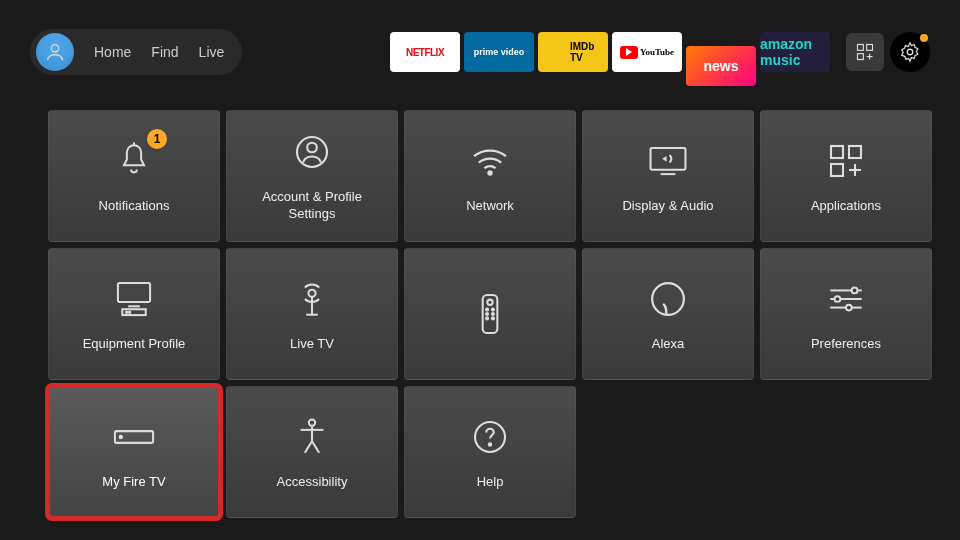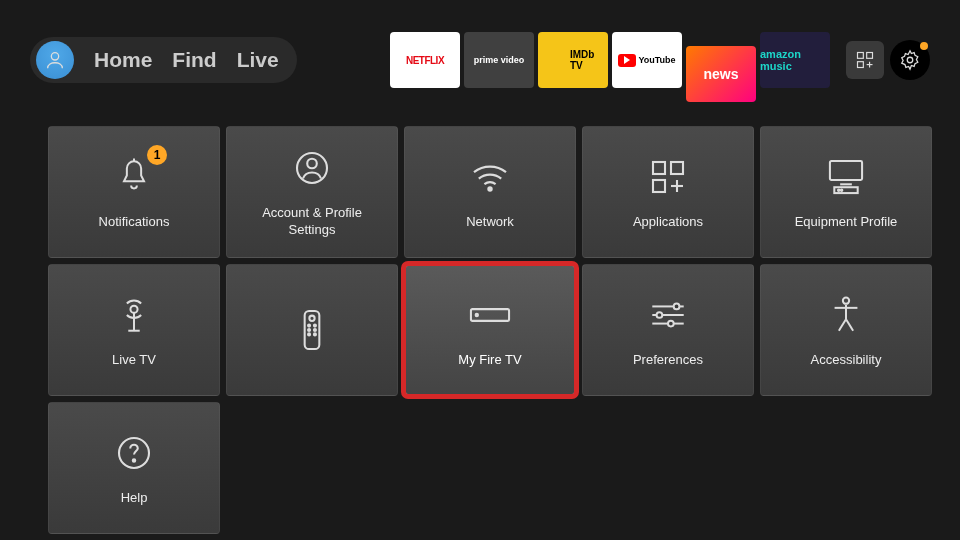--- a/index.html
+++ b/index.html
@@ -24,37 +24,37 @@
       padding: 4px 18px 4px 6px;
       gap: 20px;
     }
     .avatar {
       width: 38px; height: 38px;
       border-radius: 50%;
       background: radial-gradient(circle at 50% 35%, #4fa8e8 0%, #3a8fd4 100%);
       display: flex; align-items: center; justify-content: center;
     }
     .nav-item {
-      color: #ccc; font-size: 21px; font-weight: 700;
+      color: #ccc; font-size: 14px; font-weight: 400;
       cursor: pointer;
     }
     .spacer { flex: 1; }
     .app-chips { display: flex; gap: 4px; align-items: center; }
     .chip {
-      width: 70px; height: 56px; border-radius: 4px;
+      width: 70px; height: 40px; border-radius: 4px;
       display: flex; align-items: center; justify-content: center;
       font-size: 10px; font-weight: 700; color: #fff;
       cursor: pointer;
     }
     .chip.netflix { background: #fff; color: #e50914; font-weight: 900; letter-spacing: -0.5px; }
-    .chip.prime { background: #404040; color: #fff; font-size: 9px; }
+    .chip.prime { background: #0369a1; color: #fff; font-size: 9px; }
     .chip.imdb { background: #f5c518; color: #000; padding-left: 32px; }
-    .chip.youtube { background: #fff; color: #000; gap:2px; }
+    .chip.youtube { background: #fff; color: #000; gap:2px;font-family:Liberation Serif, serif; }
     .chip.news { background: linear-gradient(135deg,#ff7a00,#ff0080); font-size: 14px; margin-top: 28px; }
-    .chip.amusic { background: #221e3c; color: #1dd6c9; font-size: 11px; }
+    .chip.amusic { background: #221e3c; color: #1dd6c9; font-size: 14px; }
     .topicons { display: flex; gap: 6px; align-items: center; margin-left: 8px; }
     .topicon {
       width: 38px; height: 38px; border-radius: 6px;
       background: #3a3a3a;
       display: flex; align-items: center; justify-content: center;
       position: relative; cursor: pointer;
     }
     .topicon.gear {
       background: #000; border-radius: 50%;
       width: 40px; height: 40px;
@@ -177,20 +177,31 @@
         <svg width="40" height="32" viewBox="0 0 24 20">
           <path d="M2 7a16 16 0 0 1 20 0"></path>
           <path d="M5 11a11 11 0 0 1 14 0"></path>
           <path d="M8.5 14.5a6 6 0 0 1 7 0"></path>
           <circle cx="12" cy="17.5" r="1" fill="#ddd"></circle>
         </svg>
       </div>
     <div class="label">Network</div>
   </div>
 
+  <div class="tile">
+    <div class="iconwrap">
+        <svg width="42" height="32" viewBox="0 0 28 22">
+          <rect x="2" y="2" width="24" height="15" rx="1"></rect>
+          <line x1="9" y1="20" x2="19" y2="20"></line>
+          <path d="M10 9.5l3-2v4l-3-2z" fill="#ddd" stroke="none"></path>
+          <path d="M15 7a3 3 0 0 1 0 5"></path>
+        </svg>
+      </div>
+    <div class="label">Display &amp; Audio</div>
+  </div>
 
   <div class="tile">
     <div class="iconwrap">
         <svg width="36" height="36" viewBox="0 0 24 24">
           <rect x="2" y="2" width="8" height="8"></rect>
           <rect x="14" y="2" width="8" height="8"></rect>
           <rect x="2" y="14" width="8" height="8"></rect>
           <line x1="18" y1="14" x2="18" y2="22"></line>
           <line x1="14" y1="18" x2="22" y2="18"></line>
         </svg>
@@ -232,45 +243,54 @@
           <circle cx="5" cy="12" r="0.7" fill="#ddd"></circle>
           <circle cx="9" cy="12" r="0.7" fill="#ddd"></circle>
           <circle cx="5" cy="15" r="0.7" fill="#ddd"></circle>
           <circle cx="9" cy="15" r="0.7" fill="#ddd"></circle>
           <circle cx="5" cy="18" r="0.7" fill="#ddd"></circle>
           <circle cx="9" cy="18" r="0.7" fill="#ddd"></circle>
         </svg>
       </div>
   </div>
 
-
-  <div class="tile selected">
-    <div class="iconwrap">
-        <svg width="44" height="20" viewBox="0 0 30 12">
-          <rect x="2" y="2" width="26" height="8" rx="1"></rect>
-          <circle cx="6" cy="6" r="0.8" fill="#ddd"></circle>
-        </svg>
-      </div>
-    <div class="label">My Fire TV</div>
+  <div class="tile">
+    <div class="iconwrap">
+        <svg width="38" height="38" viewBox="0 0 24 24">
+          <circle cx="12" cy="12" r="10"></circle>
+          <path d="M11 22c0-3 0-5-2-7"></path>
+        </svg>
+      </div>
+    <div class="label">Alexa</div>
   </div>
 
   <div class="tile">
     <div class="iconwrap">
         <svg width="40" height="32" viewBox="0 0 28 22">
           <line x1="3" y1="5" x2="25" y2="5"></line>
           <circle cx="20" cy="5" r="2" fill="#3a3a3a"></circle>
           <line x1="3" y1="11" x2="25" y2="11"></line>
           <circle cx="8" cy="11" r="2" fill="#3a3a3a"></circle>
           <line x1="3" y1="17" x2="25" y2="17"></line>
           <circle cx="16" cy="17" r="2" fill="#3a3a3a"></circle>
         </svg>
       </div>
     <div class="label">Preferences</div>
   </div>
 
+  <div class="tile selected">
+    <div class="iconwrap">
+        <svg width="44" height="20" viewBox="0 0 30 12">
+          <rect x="2" y="2" width="26" height="8" rx="1"></rect>
+          <circle cx="6" cy="6" r="0.8" fill="#ddd"></circle>
+        </svg>
+      </div>
+    <div class="label">My Fire TV</div>
+  </div>
+
   <div class="tile">
     <div class="iconwrap">
         <svg width="36" height="40" viewBox="0 0 24 28">
           <circle cx="12" cy="4" r="2.2"></circle>
           <line x1="4" y1="9" x2="20" y2="9"></line>
           <line x1="12" y1="7" x2="12" y2="17"></line>
           <line x1="12" y1="17" x2="7" y2="25"></line>
           <line x1="12" y1="17" x2="17" y2="25"></line>
         </svg>
       </div>

